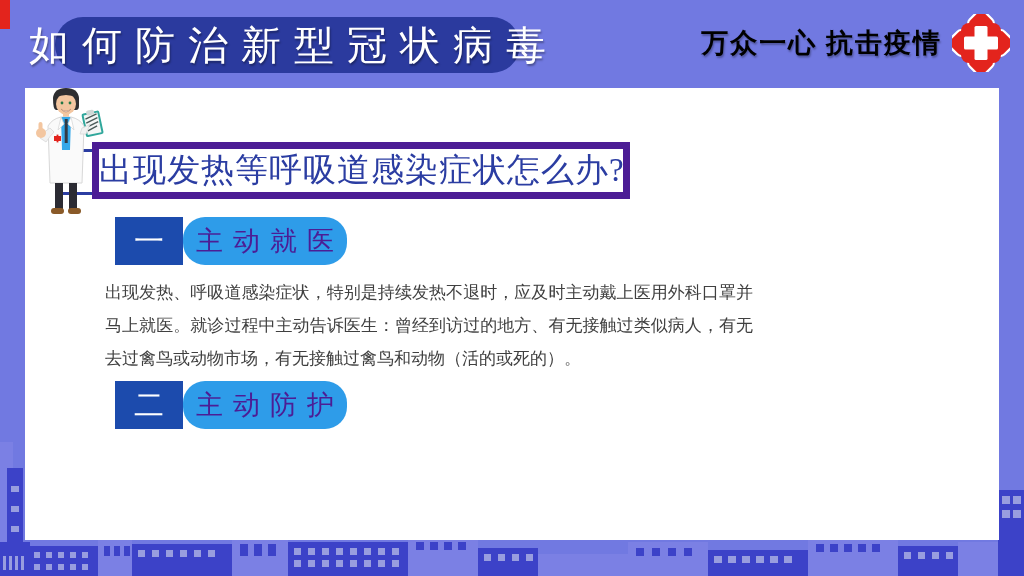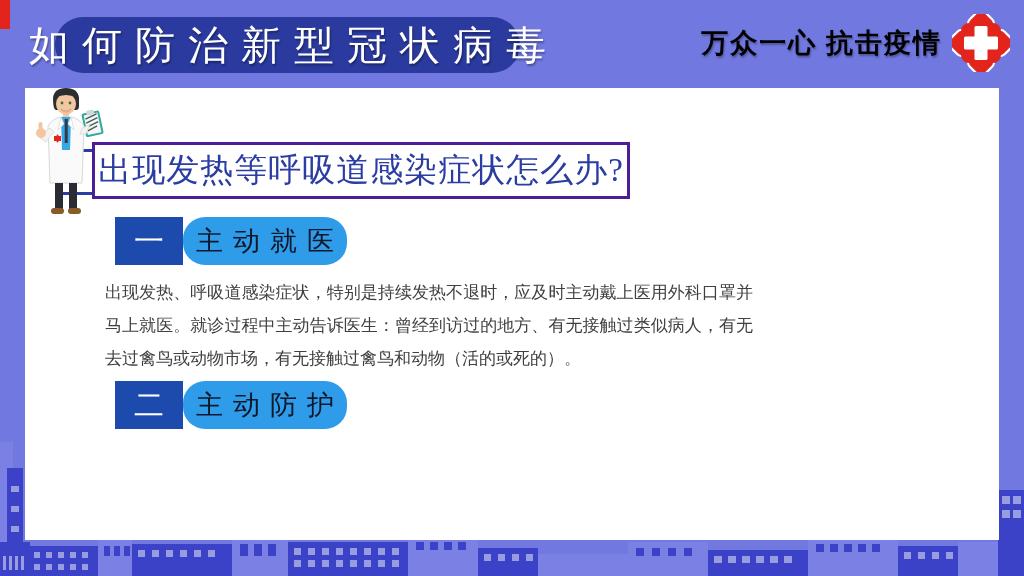--- a/index.html
+++ b/index.html
@@ -24,34 +24,34 @@
   .slogan{color:#000000;font-family:"Liberation Serif",serif;font-weight:bold;font-size:27px;
           letter-spacing:2px;text-shadow:1px 2px 2px rgba(0,0,0,.3);white-space:nowrap;}
   .logo{width:58px;height:58px;}
 
   
   .card{position:absolute;left:25px;top:88px;width:974px;height:452px;background:#ffffff;z-index:2;}
 
   
   .heading-line{position:absolute;background:#2b3da2;height:3px;z-index:3;}
   .heading-box{position:absolute;left:92px;top:142px;width:538px;height:57px;z-index:3;
-               background:#ffffff;border:3px solid #4c1d95;box-sizing:border-box;
-               display:flex;align-items:center;justify-content:center;}
+               background:#ffffff;border:7px solid #4c1d95;box-sizing:border-box;
+               display:flex;align-items:center;justify-content:flex-start;}
   .heading-text{color:#2b3da2;font-family:"Liberation Serif",serif;font-size:33px;
                 letter-spacing:1px;white-space:nowrap;}
 
   
   .doctor{position:absolute;left:28px;top:86px;width:78px;height:132px;z-index:5;}
 
   
   .sec-header{position:absolute;left:115px;height:48px;display:flex;z-index:3;}
   .sec-num{width:68px;height:48px;background:#1c4bad;display:flex;align-items:center;justify-content:center;
            color:#fff;font-family:"Liberation Serif",serif;font-size:30px;}
   .sec-label{width:164px;height:48px;background:#2e9ce9;display:flex;align-items:center;justify-content:center;
-             color:#0f172a;font-family:"Liberation Serif",serif;font-size:27px;letter-spacing:10px;text-indent:10px;white-space:nowrap;border-radius:22px;}
+             color:#4c1d95;font-family:"Liberation Serif",serif;font-size:27px;letter-spacing:10px;text-indent:10px;white-space:nowrap;border-radius:22px;}
 
   
   .para{position:absolute;color:#404040;font-size:17px;line-height:33px;z-index:3;text-align:justify;}
   .para-1{left:105px;top:276px;width:648px;}
   .para-2{left:98px;top:438px;width:662px;text-indent:15px;}
 </style>
 </head>
 <body>
 
 <div class="stage">

